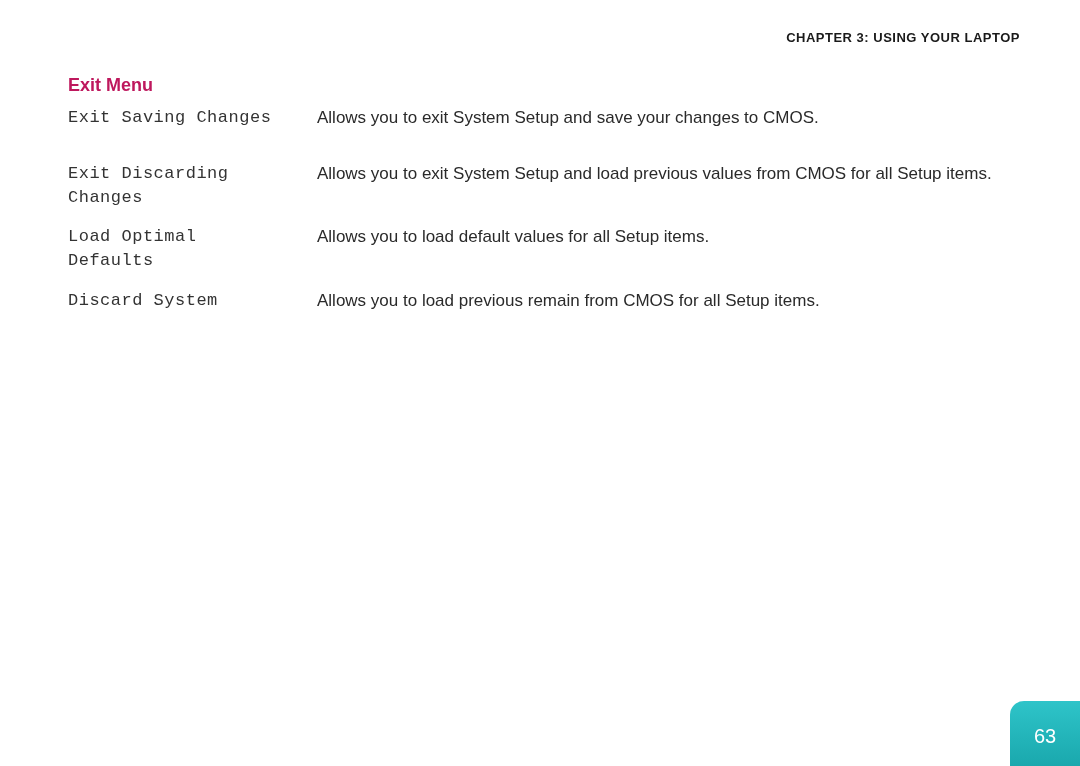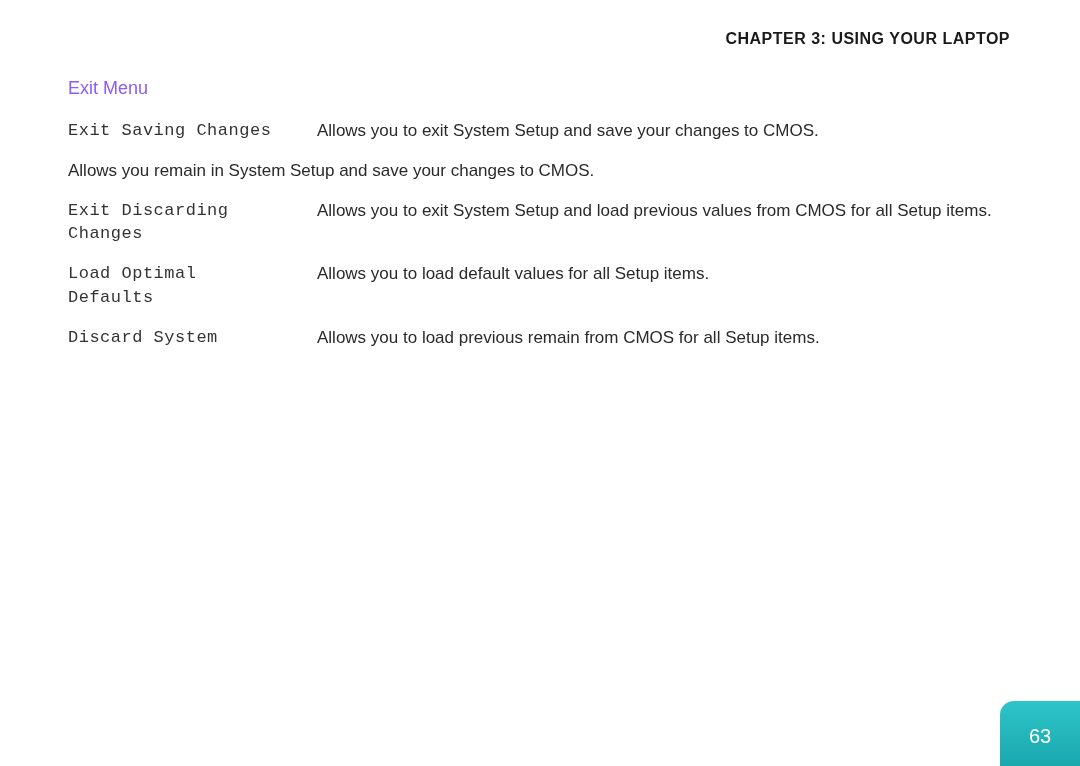--- a/index.html
+++ b/index.html
@@ -9,33 +9,32 @@
     }
     body {
       width: 1080px;
       height: 766px;
       background: #ffffff;
       font-family: Arial, Helvetica, sans-serif;
       position: relative;
       padding: 30px 60px 0 60px;
     }
     .chapter-title {
-      font-size: 16px;
+      font-size: 13px;
       font-weight: bold;
       letter-spacing: 0.5px;
       color: #1a1a1a;
       text-align: right;
       margin-bottom: 30px;
-      margin-right: 10px;
     }
     .section-heading {
       font-size: 18px;
-      font-weight: normal;
-      color: #8b5cf6;
-      margin-bottom: 20px;
+      font-weight: bold;
+      color: #be185d;
+      margin-bottom: 10px;
       margin-left: 8px;
     }
     .menu-table {
       width: 100%;
       margin-left: 8px;
     }
     .menu-row {
       display: flex;
       margin-bottom: 16px;
       align-items: flex-start;
@@ -55,21 +54,21 @@
       font-size: 17px;
       color: #2a2a2a;
       line-height: 1.4;
       text-align: justify;
       padding-right: 30px;
     }
     .page-tab {
       position: absolute;
       bottom: 0;
       right: 0;
-      width: 80px;
+      width: 70px;
       height: 65px;
       background: linear-gradient(to bottom, #2ec4c9, #1aa8ad);
       border-top-left-radius: 14px;
       display: flex;
       align-items: center;
       justify-content: center;
       color: #fff;
       font-size: 20px;
       font-weight: 500;
       padding-top: 6px;
@@ -81,21 +80,20 @@
 <div class="chapter-title">CHAPTER 3: USING YOUR LAPTOP</div>
 
 <div class="section-heading">Exit Menu</div>
 
 <div class="menu-table">
   <div class="menu-row">
     <div class="menu-term">Exit Saving Changes</div>
     <div class="menu-desc">Allows you to exit System Setup and save your changes to CMOS.</div>
   </div>
   <div class="menu-row">
-    <div class="menu-desc">Allows you remain in System Setup and save your changes to CMOS.</div>
   </div>
   <div class="menu-row">
     <div class="menu-term">Exit Discarding Changes</div>
     <div class="menu-desc">Allows you to exit System Setup and load previous values from CMOS for all Setup items.</div>
   </div>
   <div class="menu-row">
     <div class="menu-term">Load Optimal Defaults</div>
     <div class="menu-desc">Allows you to load default values for all Setup items.</div>
   </div>
   <div class="menu-row">

